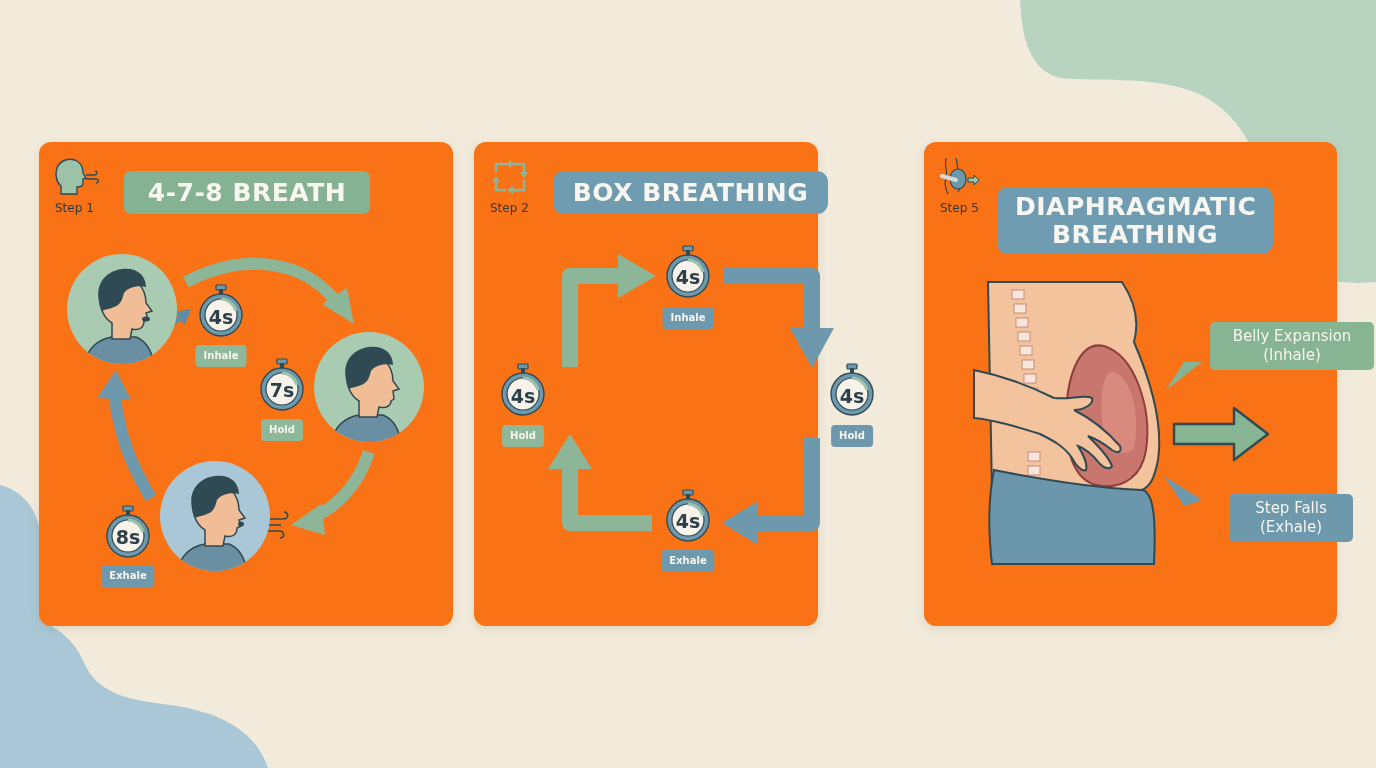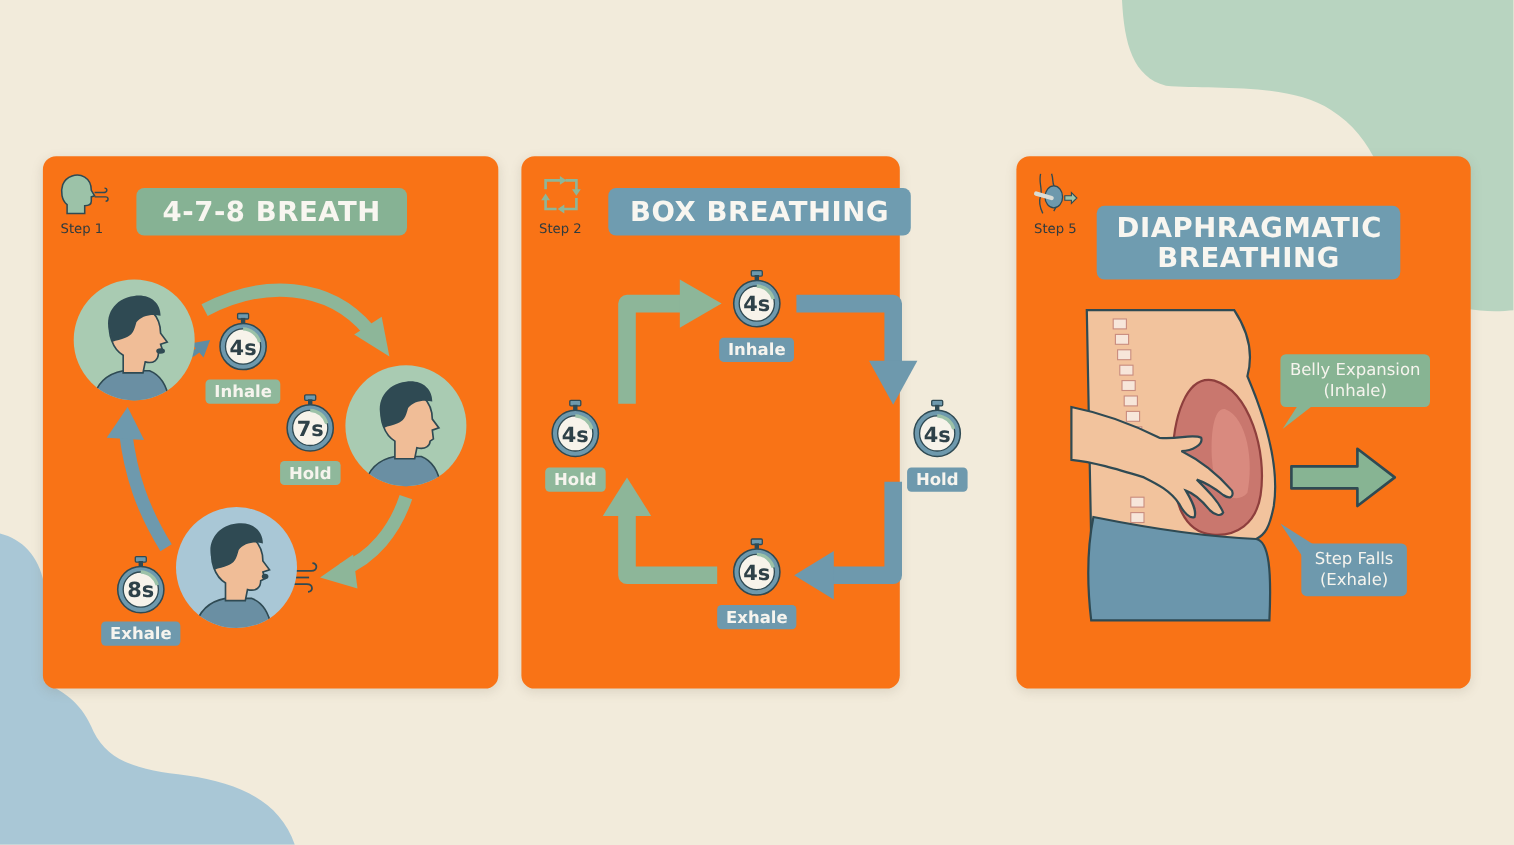--- a/index.html
+++ b/index.html
@@ -17,36 +17,36 @@
     }
     .step-icon { position:absolute; left:14px; top:14px; width:48px; height:40px; }
     .step-label { position:absolute; left:16px; top:59px; font-size:12px; color:#2f3b3f; }
     .title {
       position:absolute; top:29px; height:43px; border-radius:7px;
       color:#f8f6f0; font-weight:bold; font-size:25px; letter-spacing:0.5px;
       display:flex; align-items:center; justify-content:center; text-align:center;
       line-height:28px;
     }
     .title.green { background:#86b294; }
-    .title.blue  { background:#6f9cb0; }
+    .title.blue  { background:#6f9cb0;border-radius:11px; }
     .pill {
       position:absolute; height:22px; padding:0 8px; border-radius:4px;
-      color:#f6f4ee; font-size:15px; line-height:22px; font-weight:bold;
+      color:#f6f4ee; font-size:10px; line-height:22px; font-weight:bold;
       transform:translateX(-50%);
       white-space:nowrap;
     }
     .pill.green { background:#8fb89b; }
     .pill.blue  { background:#6e99ad; }
     .timer-text {
       position:absolute; font-size:19px; font-weight:bold; color:#2e4148;
       transform:translate(-50%,-50%);
     }
     .bubble {
       position:absolute; border-radius:5px; color:#f6f4ee; font-size:15px;
-      text-align:center; line-height:19px; padding:5px 6px;
+      text-align:center; line-height:19px; padding:5px 20px;margin-left:46px;
     }
     .bubble.green { background:#87b493; }
     .bubble.blue  { background:#6e99ad; }
     svg { position:absolute; overflow:visible; }
   </style>
 </head>
 <body>
 
 <svg class="blob" style="left:0;top:0;width:1376px;height:768px;" viewBox="0 0 1376 768">
   <path d="M1020,0 C1022,40 1030,70 1060,78 C1100,82 1170,74 1210,100 C1250,125 1262,170 1268,205 C1272,240 1290,270 1330,280 C1350,284 1365,283 1376,282 L1376,0 Z" fill="#b8d4c0"></path>

